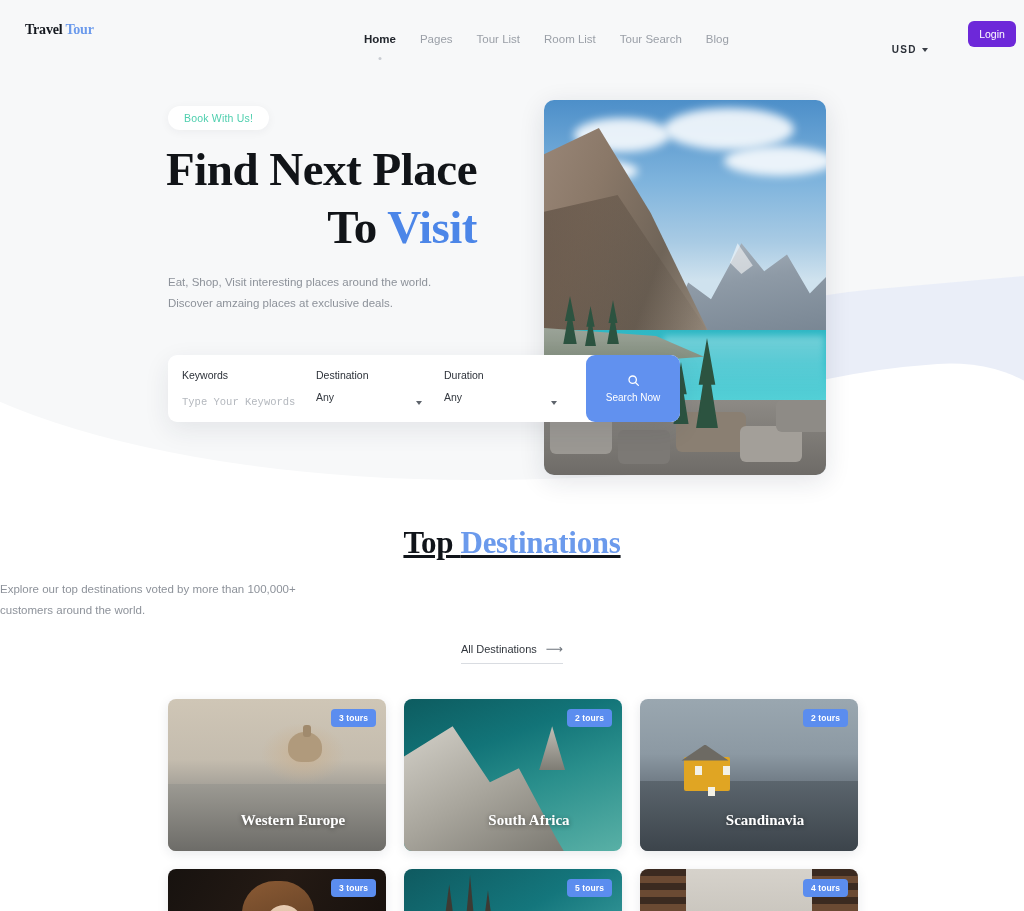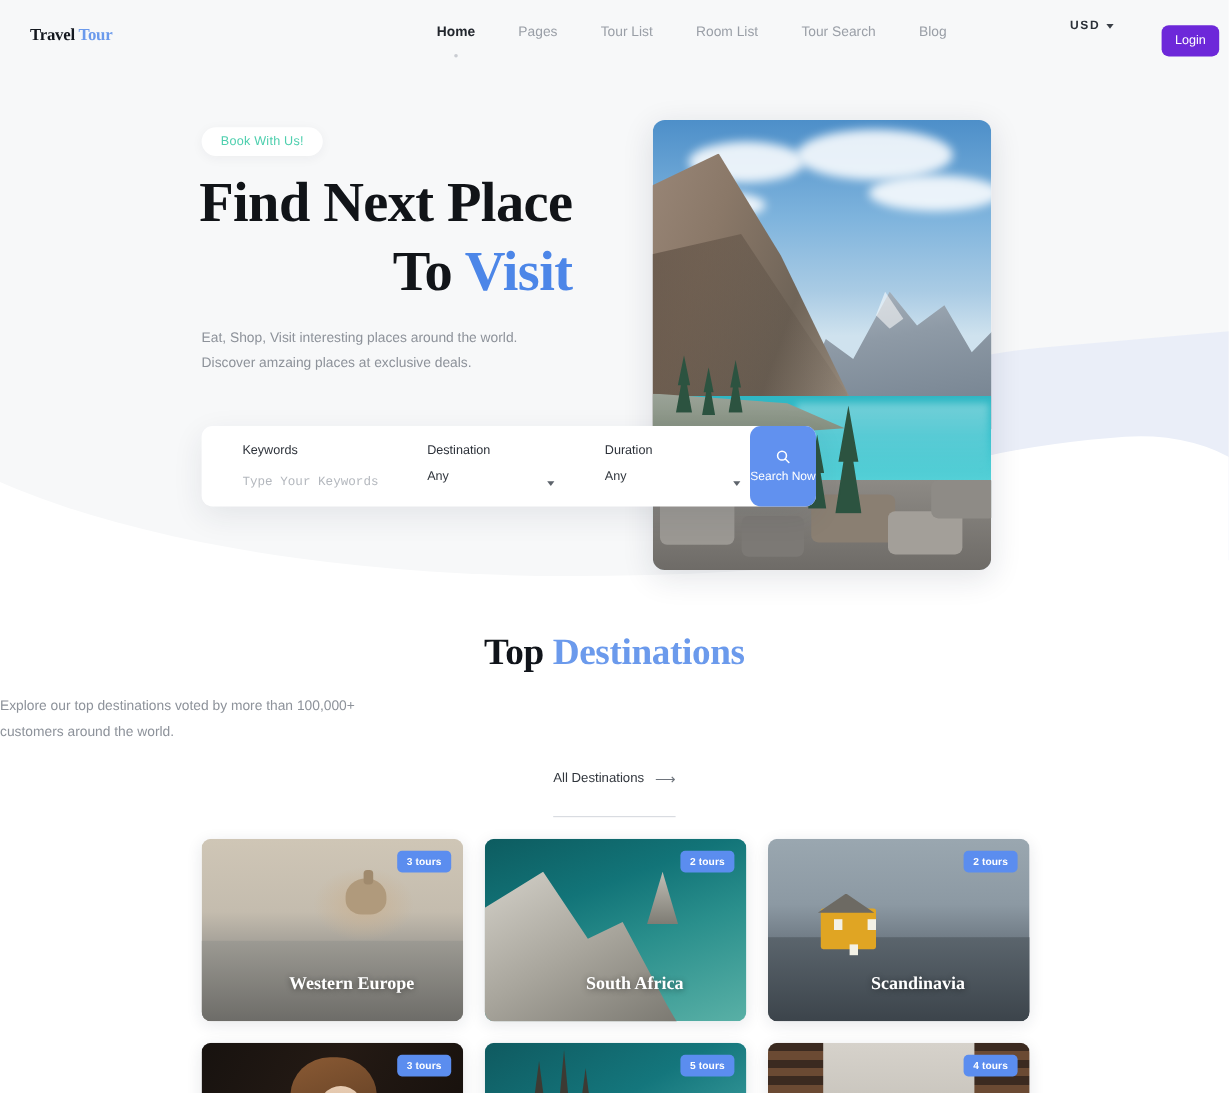--- a/index.html
+++ b/index.html
@@ -52,41 +52,41 @@
   .logo {
     position: absolute; left: 25px; top: 22px;
     font-family: "Liberation Serif", serif;
     font-size: 14px; font-weight: bold; letter-spacing: -.2px;
     white-space: nowrap;
   }
   .logo .l1 { color: #14181f; }
   .logo .l2 { color: #6b9aec; margin-left: 3px; }
 
   .nav {
-    position: absolute; left: 352px; top: 20px;
-    display: flex; align-items: flex-start; gap: 12px;
+    position: absolute; left: 352px; top: 32px;
+    display: flex; align-items: flex-start; gap: 0;
   }
   .nav-item {
     position: relative;
     font-size: 11.5px;
     color: #9a9fa7;
     padding: 0 12px;
     line-height: 15px;
     white-space: nowrap;
     cursor: pointer;
   }
   .nav-item.active { color: #22262d; font-weight: bold; }
   .nav-dot {
     position: absolute; left: 50%; bottom: -13px;
     width: 3px; height: 3px; border-radius: 50%;
     background: #c9ccd2; transform: translateX(-50%);
   }
 
   .currency {
-    position: absolute; right: 96px; top: 16px;
+    position: absolute; right: 96px; top: 44px;
     font-size: 10px; font-weight: bold; letter-spacing: 1.4px;
     color: #2b3038; cursor: pointer; display: flex; align-items: center; gap: 5px;
   }
   .caret-sm {
     width: 0; height: 0;
     border-left: 3.5px solid transparent;
     border-right: 3.5px solid transparent;
     border-top: 4px solid #3a3f47;
     display: inline-block;
   }
@@ -201,21 +201,20 @@
     background: #ffffff;
     border-radius: 9px;
     box-shadow: 0 8px 26px rgba(30,40,70,.09);
     z-index: 20;
     display: flex; align-items: stretch;
   }
   .sf {
     position: relative;
     padding: 14px 0 0 14px;
     flex: 0 0 auto;
-    margin-left: 20px;
   }
   .sf-kw { width: 134px; }
   .sf-dest { width: 128px; }
   .sf-dur { width: 135px; }
   .sf-label { font-size: 10.5px; color: #2c3139; margin-bottom: 10px; }
   .sf-value { font-size: 10.5px; color: #33383f; }
   .sf-input {
     border: none; outline: none; background: transparent;
     font-size: 10.5px; font-family: Liberation Mono, monospace;
     color: #33383f; width: 100%; padding: 0;
@@ -240,32 +239,33 @@
   .search-btn .lbl { font-size: 10px; font-family: "Liberation Sans", sans-serif; }
 
   
   .dest-section { position: absolute; left: 0; top: 505px; width: 1024px; z-index: 10; }
   .dest-title {
     text-align: center;
     font-family: "Liberation Serif", serif;
     font-size: 31px; font-weight: bold;
     color: #10141a; letter-spacing: -.3px;
     margin-top: 20px;
+    text-decoration: underline;
   }
   .dest-title .accent { color: #6b9aec; }
   .dest-desc {
     text-align: left;
     font-size: 11.5px; line-height: 21px;
     color: #8d929a; margin-top: 18px;
   }
   .all-dest-wrap { display: flex; justify-content: center; margin-top: 22px; }
   .all-dest {
     display: flex; align-items: center; gap: 9px;
     font-size: 11px; color: #31363d;
-    padding-bottom: 25px;
+    padding-bottom: 8px;
     border-bottom: 1px solid #d9dce1;
     cursor: pointer;
   }
   .arrow-r { color: #6e747c; font-size: 12px; line-height: 1; }
 
   
   .cards {
     position: absolute; left: 168px; top: 699px;
     width: 690px;
     display: grid;

